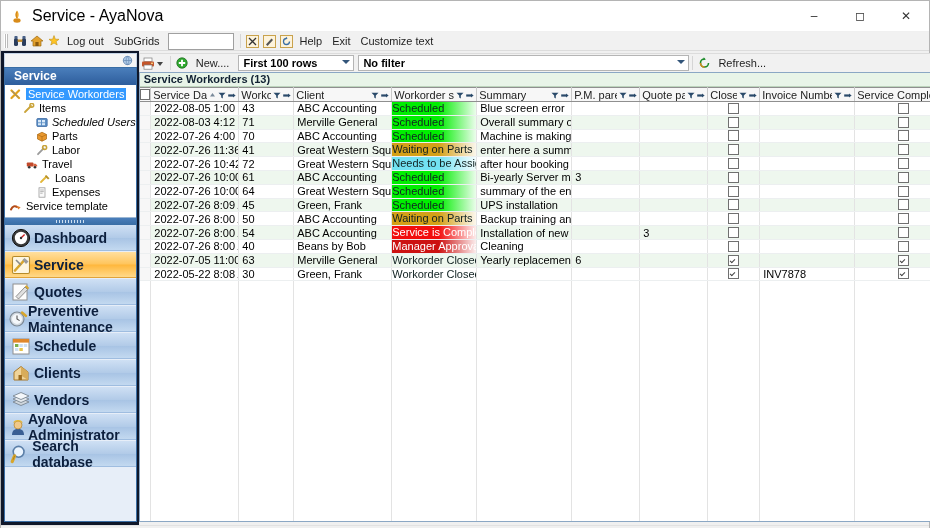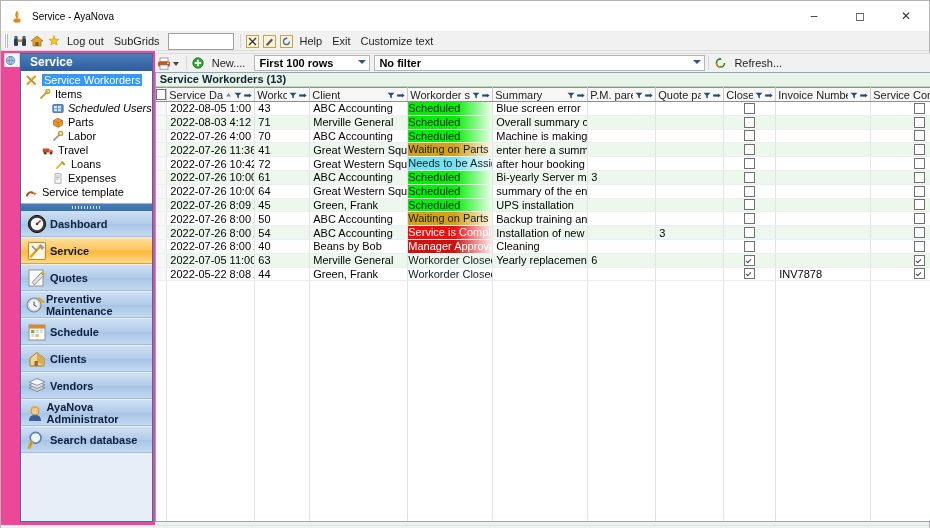--- a/index.html
+++ b/index.html
@@ -10,60 +10,60 @@
     -webkit-font-smoothing:antialiased;
   }
   .app{position:relative;width:930px;height:528px;box-sizing:border-box;
        background:#f0f0f0;border:1px solid #b4b4b4;}
 
   
   .titlebar{height:30px;background:#ffffff;display:flex;align-items:center;
             border-bottom:1px solid #f0f0f0;position:relative;}
   .titlebar .tb-icon{margin-left:8px;width:16px;height:16px;display:flex;
             align-items:center;justify-content:center;}
-  .titlebar .tb-title{margin-left:7px;font-size:10px;color:#000;}
+  .titlebar .tb-title{margin-left:7px;font-size:16px;color:#000;}
   .wincontrols{position:absolute;right:0;top:0;height:30px;display:flex;}
   .wincontrols div{width:46px;height:30px;display:flex;align-items:center;
             justify-content:center;font-size:12px;color:#333;}
 
   
   .menustrip{height:18px;background:#f1f1f1;display:flex;align-items:center;
              border-bottom:1px solid #dcdcdc;padding:0 2px;}
   .menustrip .grip{width:4px;height:14px;margin:0 3px 0 1px;
              background:linear-gradient(90deg,#fff 0 1px,#bbb 1px 2px,#fff 2px 3px,#bbb 3px 4px);}
   .mi{padding:0 5px;height:16px;line-height:16px;font-size:11px;color:#1f1f1f;white-space:nowrap;}
   .ticon{width:17px;height:16px;display:inline-flex;align-items:center;justify-content:center;}
   .searchbox{width:60px;height:13px;background:#fff;border:1px solid #a0a0a0;margin:0 3px;}
   .sepv{width:1px;height:14px;background:#d5d5d5;margin:0 3px;}
 
   
   .mainrow{display:flex;height:474px;}
 
   
-  .leftnav{width:154px;box-sizing:border-box;background:#ec4899;
-           padding:2px 2px 3px 3px;display:flex;flex-direction:row;}
+  .leftnav{width:154px;box-sizing:border-box;background:#0f172a;
+           padding:2px 2px 3px 3px;display:flex;flex-direction:column;}
   .nav-top{height:13px;background:#f5f5f5;border:1px solid #c6d4e6;
            border-bottom:none;display:flex;justify-content:flex-end;align-items:center;}
   .navpanel{flex:1;border:1px solid #3a6ea5;background:#e7eef8;
             display:flex;flex-direction:column;overflow:hidden;}
   .nav-header{height:16px;background:linear-gradient(180deg,#4a7ebb 0%,#2f5f9e 100%);
             color:#fff;font-weight:bold;font-size:12px;padding-left:9px;line-height:16px;
             border-bottom:1px solid #2f5f9e;}
   .tree{background:#fff;border-bottom:1px solid #9bb7d4;padding:2px 0 4px 0;}
   .tnode{height:14px;display:flex;align-items:center;font-size:11px;white-space:nowrap;}
   .tnode .tico{width:14px;height:13px;display:inline-flex;align-items:center;justify-content:center;margin-right:3px;}
   .tnode.sel .tlabel{background:#3399ff;color:#fff;padding:0 2px;}
   .navgap{height:7px;background:linear-gradient(180deg,#4a7ebb 0%,#3a6ea5 100%);
           display:flex;align-items:center;justify-content:center;}
   .navgap .dots{width:28px;height:3px;
         background:repeating-linear-gradient(90deg,#cfe0f2 0 1px,transparent 1px 3px);}
   .navlist{flex:1;background:#e7eef8;padding:0;overflow:hidden;}
   .navitem{height:25px;margin:0 0 1px 0;display:flex;align-items:center;
       background:linear-gradient(180deg,#cfe0f4 0%,#b2cbe8 50%,#a7c3e4 51%,#c3d9f0 100%);
-      border-bottom:1px solid #9fbde0;font-weight:bold;font-size:11px;color:#0c1f3d;}
+      border-bottom:1px solid #9fbde0;font-weight:bold;font-size:14px;color:#0c1f3d;}
   .navitem .nico{width:26px;display:flex;align-items:center;justify-content:center;margin-left:3px;}
   .navitem.active{background:linear-gradient(180deg,#ffdf9e 0%,#ffc55c 48%,#ffb73c 52%,#ffd98a 100%);
       border-bottom:1px solid #e0a33a;}
 
   
   .content{flex:1;padding:2px 3px 3px 0;box-sizing:border-box;display:flex;flex-direction:column;}
   .gridtoolbar{height:18px;display:flex;align-items:center;background:#f1f1f1;
         border:1px solid #dcdcdc;border-bottom:none;}
   .combo{height:14px;border:1px solid #b5b5b5;background:#fff;display:flex;align-items:center;
         font-weight:bold;font-size:11px;padding-left:4px;position:relative;}
@@ -859,21 +859,21 @@
                 <td></td>
                 <td>
                   <div class="cbwrap">
                     <span class="cb on"></span>
                   </div>
                 </td>
               </tr>
               <tr class="r-odd">
                 <td class="sel-cell"></td>
                 <td>2022-05-22 8:08 AM</td>
-                <td>44</td>
+                <td>30</td>
                 <td>Green, Frank</td>
                 <td style="padding: 0px;">
                   <span class="status" style="background: transparent; color: rgb(17, 34, 34);">Workorder Closed</span>
                 </td>
                 <td></td>
                 <td></td>
                 <td></td>
                 <td>
                   <div class="cbwrap">
                     <span class="cb on"></span>

